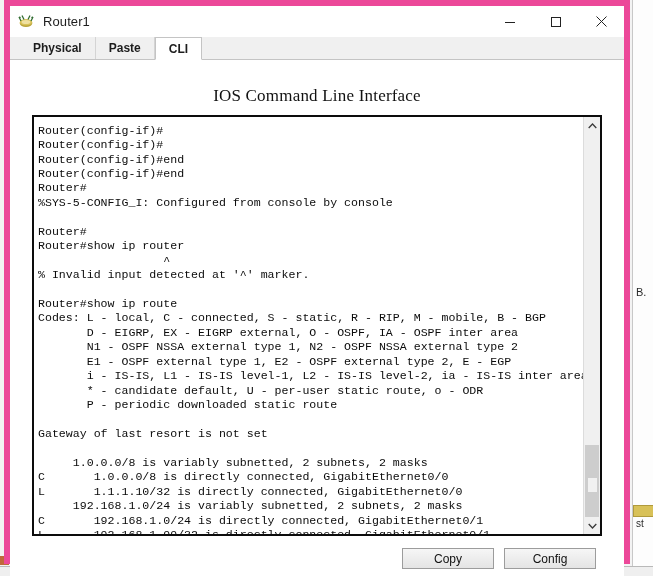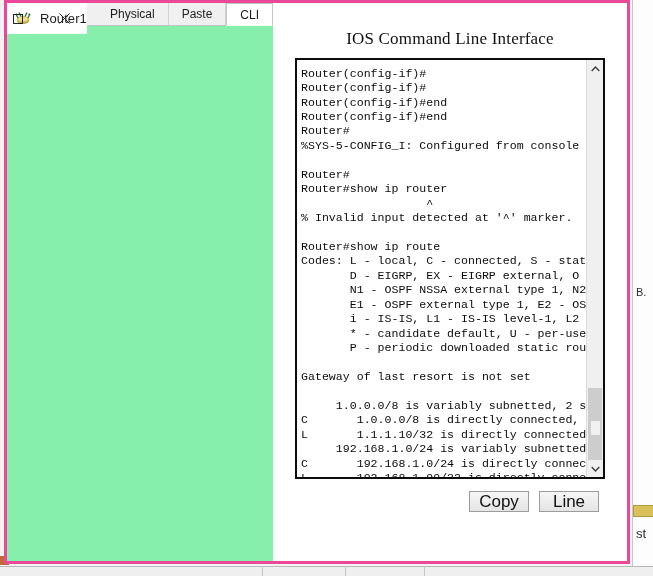--- a/index.html
+++ b/index.html
@@ -34,23 +34,22 @@
   #bg-yellow-chip {
     position: absolute;
     left: 633px; top: 505px; width: 20px; height: 10px;
     background: #d8c158;
     border: 1px solid #b09a3c;
   }
   #bg-text-st {
     position: absolute;
     left: 636px; top: 518px;
     font-family: "Liberation Sans", sans-serif;
-    font-size: 13px;
+    font-size: 10px;
     color: #2b2b2b;
-    margin-top: 8px;
   }
   #bg-strip-bottom {
     position: absolute;
     left: 0; top: 566px; width: 653px; height: 10px;
     background: #efefef;
     border-top: 1px solid #b9b9b9;
   }
   #bg-chip-left {
     position: absolute;
     left: 0; top: 556px; width: 9px; height: 9px;
@@ -69,24 +68,24 @@
     background: #c6c6c6;
   }
 
   
   #window {
     position: absolute;
     left: 4px; top: 0px;
     width: 626px;
     height: 564px;
     background: #86efac;
-    border: 3px solid #ec4899;
+    border: 6px solid #ec4899;
     box-sizing: border-box;
     display: flex;
-    flex-direction: row;
+    flex-direction: column;
   }
 
   
   #titlebar {
     height: 31px;
     min-height: 31px;
     background: #ffffff;
     display: flex;
     align-items: center;
     position: relative;
@@ -123,20 +122,21 @@
   #tabstrip {
     height: 23px;
     min-height: 23px;
     background: #f0f0f0;
     border-bottom: 1px solid #c4c4c4;
     display: flex;
     align-items: flex-end;
     padding-left: 10px;
     box-sizing: border-box;
     position: relative;
+    font-weight: bold;
   }
   .tab {
     height: 22px;
     line-height: 22px;
     padding: 0 13px;
     font-size: 12px;
     color: #1d1d1d;
     background: #f0f0f0;
     border-right: 1px solid #d4d4d4;
     box-sizing: border-box;
@@ -247,23 +247,23 @@
   #buttonrow {
     height: 45px;
     display: flex;
     align-items: center;
     justify-content: flex-end;
     padding-right: 28px;
     gap: 10px;
     background: #ffffff;
   }
   .btn {
-    width: 60px;
+    width: 92px;
     height: 21px;
-    font-size: 17px;
+    font-size: 12px;
     font-family: "Liberation Sans", sans-serif;
     color: #111111;
     background: linear-gradient(#f6f6f6, #e4e4e4);
     border: 1px solid #9c9c9c;
     box-sizing: border-box;
     display: flex;
     align-items: center;
     justify-content: center;
     cursor: default;
   }
@@ -382,20 +382,20 @@
             <svg width="9" height="6" viewBox="0 0 9 6">
               <path d="M0.7 1 L4.5 5 L8.3 1" fill="none" stroke="#3a3a3a" stroke-width="1.3"></path>
             </svg>
           </div>
         </div>
 
       </div>
 
       <div id="buttonrow">
         <div class="btn">Copy</div>
-        <div class="btn">Line</div>
+        <div class="btn">Config</div>
       </div>
 
       <div id="bottom-pad"></div>
 
     </div>
   </div>
 </div>
 
 </body></html>

